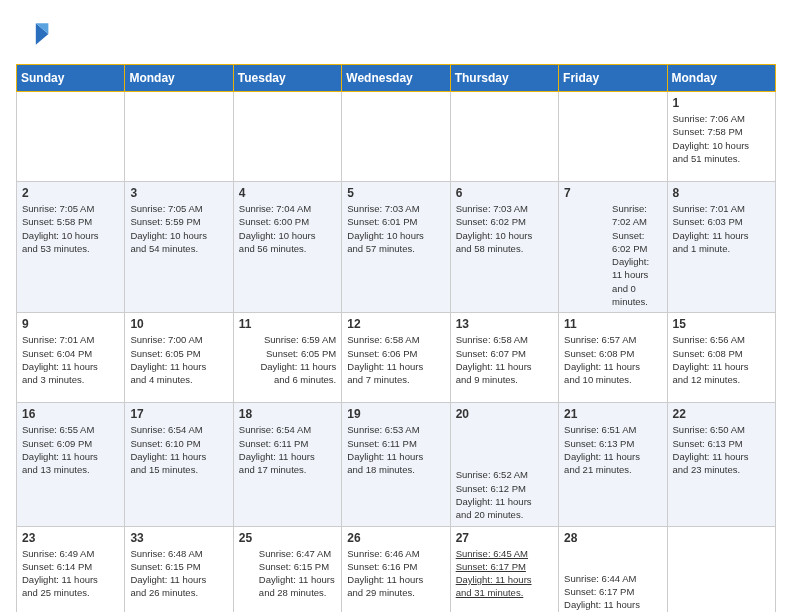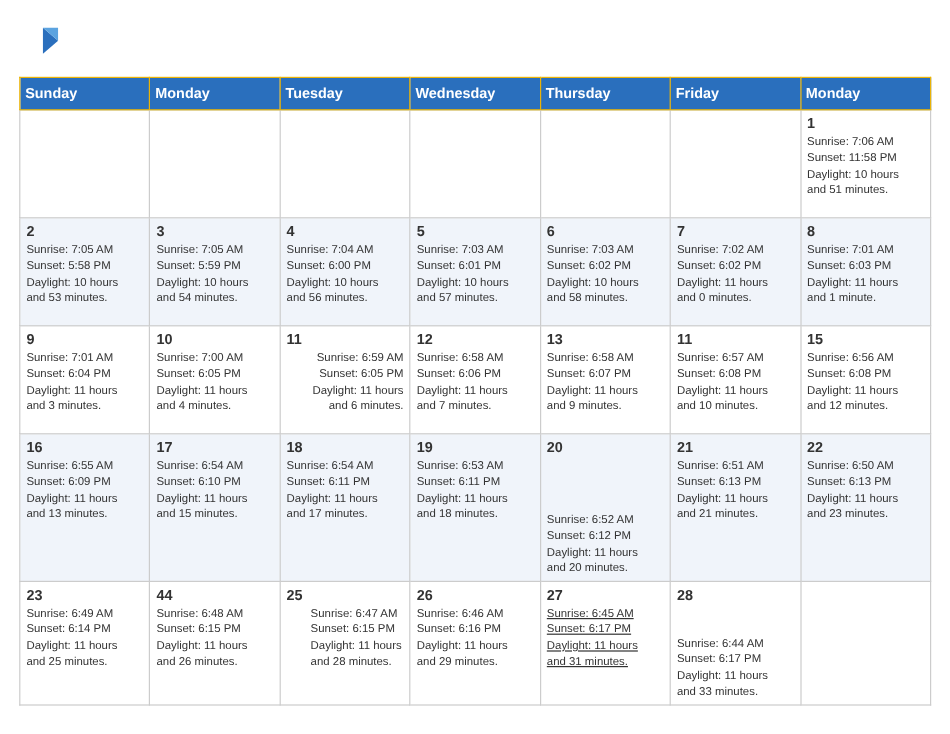--- a/index.html
+++ b/index.html
@@ -124,21 +124,21 @@
   <tr>
         <td class="empty-cell"></td>
         <td class="empty-cell"></td>
         <td class="empty-cell"></td>
         <td class="empty-cell"></td>
         <td class="empty-cell"></td>
         <td class="empty-cell"></td>
         <td>
           <span class="day-number">1</span>
           <div class="day-info" style="white-space: pre-line;">Sunrise: 7:06 AM
-Sunset: 11:58 PM
+Sunset: 7:58 PM
 Daylight: 10 hours
 and 51 minutes.</div>
         </td>
       </tr>
       <tr class="alt-row">
         <td>
           <span class="day-number">2</span>
           <div class="day-info" style="white-space: pre-line;">Sunrise: 7:05 AM
 Sunset: 5:58 PM
 Daylight: 10 hours
@@ -167,21 +167,21 @@
         </td>
         <td>
           <span class="day-number">6</span>
           <div class="day-info" style="white-space: pre-line;">Sunrise: 7:03 AM
 Sunset: 6:02 PM
 Daylight: 10 hours
 and 58 minutes.</div>
         </td>
         <td>
           <span class="day-number">7</span>
-          <div class="day-info" style="white-space: pre-line;">Sunrise: 7:02 AM
+          <div class="day-info" style="white-space: pre-line; margin-left: 48px;">Sunrise: 7:02 AM
 Sunset: 6:02 PM
 Daylight: 11 hours
 and 0 minutes.</div>
         </td>
         <td>
           <span class="day-number">8</span>
           <div class="day-info" style="white-space: pre-line;">Sunrise: 7:01 AM
 Sunset: 6:03 PM
 Daylight: 11 hours
 and 1 minute.</div>
@@ -291,21 +291,21 @@
       </tr>
       <tr>
         <td>
           <span class="day-number">23</span>
           <div class="day-info" style="white-space: pre-line;">Sunrise: 6:49 AM
 Sunset: 6:14 PM
 Daylight: 11 hours
 and 25 minutes.</div>
         </td>
         <td>
-          <span class="day-number">44</span>
+          <span class="day-number">33</span>
           <div class="day-info" style="white-space: pre-line;">Sunrise: 6:48 AM
 Sunset: 6:15 PM
 Daylight: 11 hours
 and 26 minutes.</div>
         </td>
         <td>
           <span class="day-number">25</span>
           <div class="day-info" style="white-space: pre-line; margin-left: 20px;">Sunrise: 6:47 AM
 Sunset: 6:15 PM
 Daylight: 11 hours

